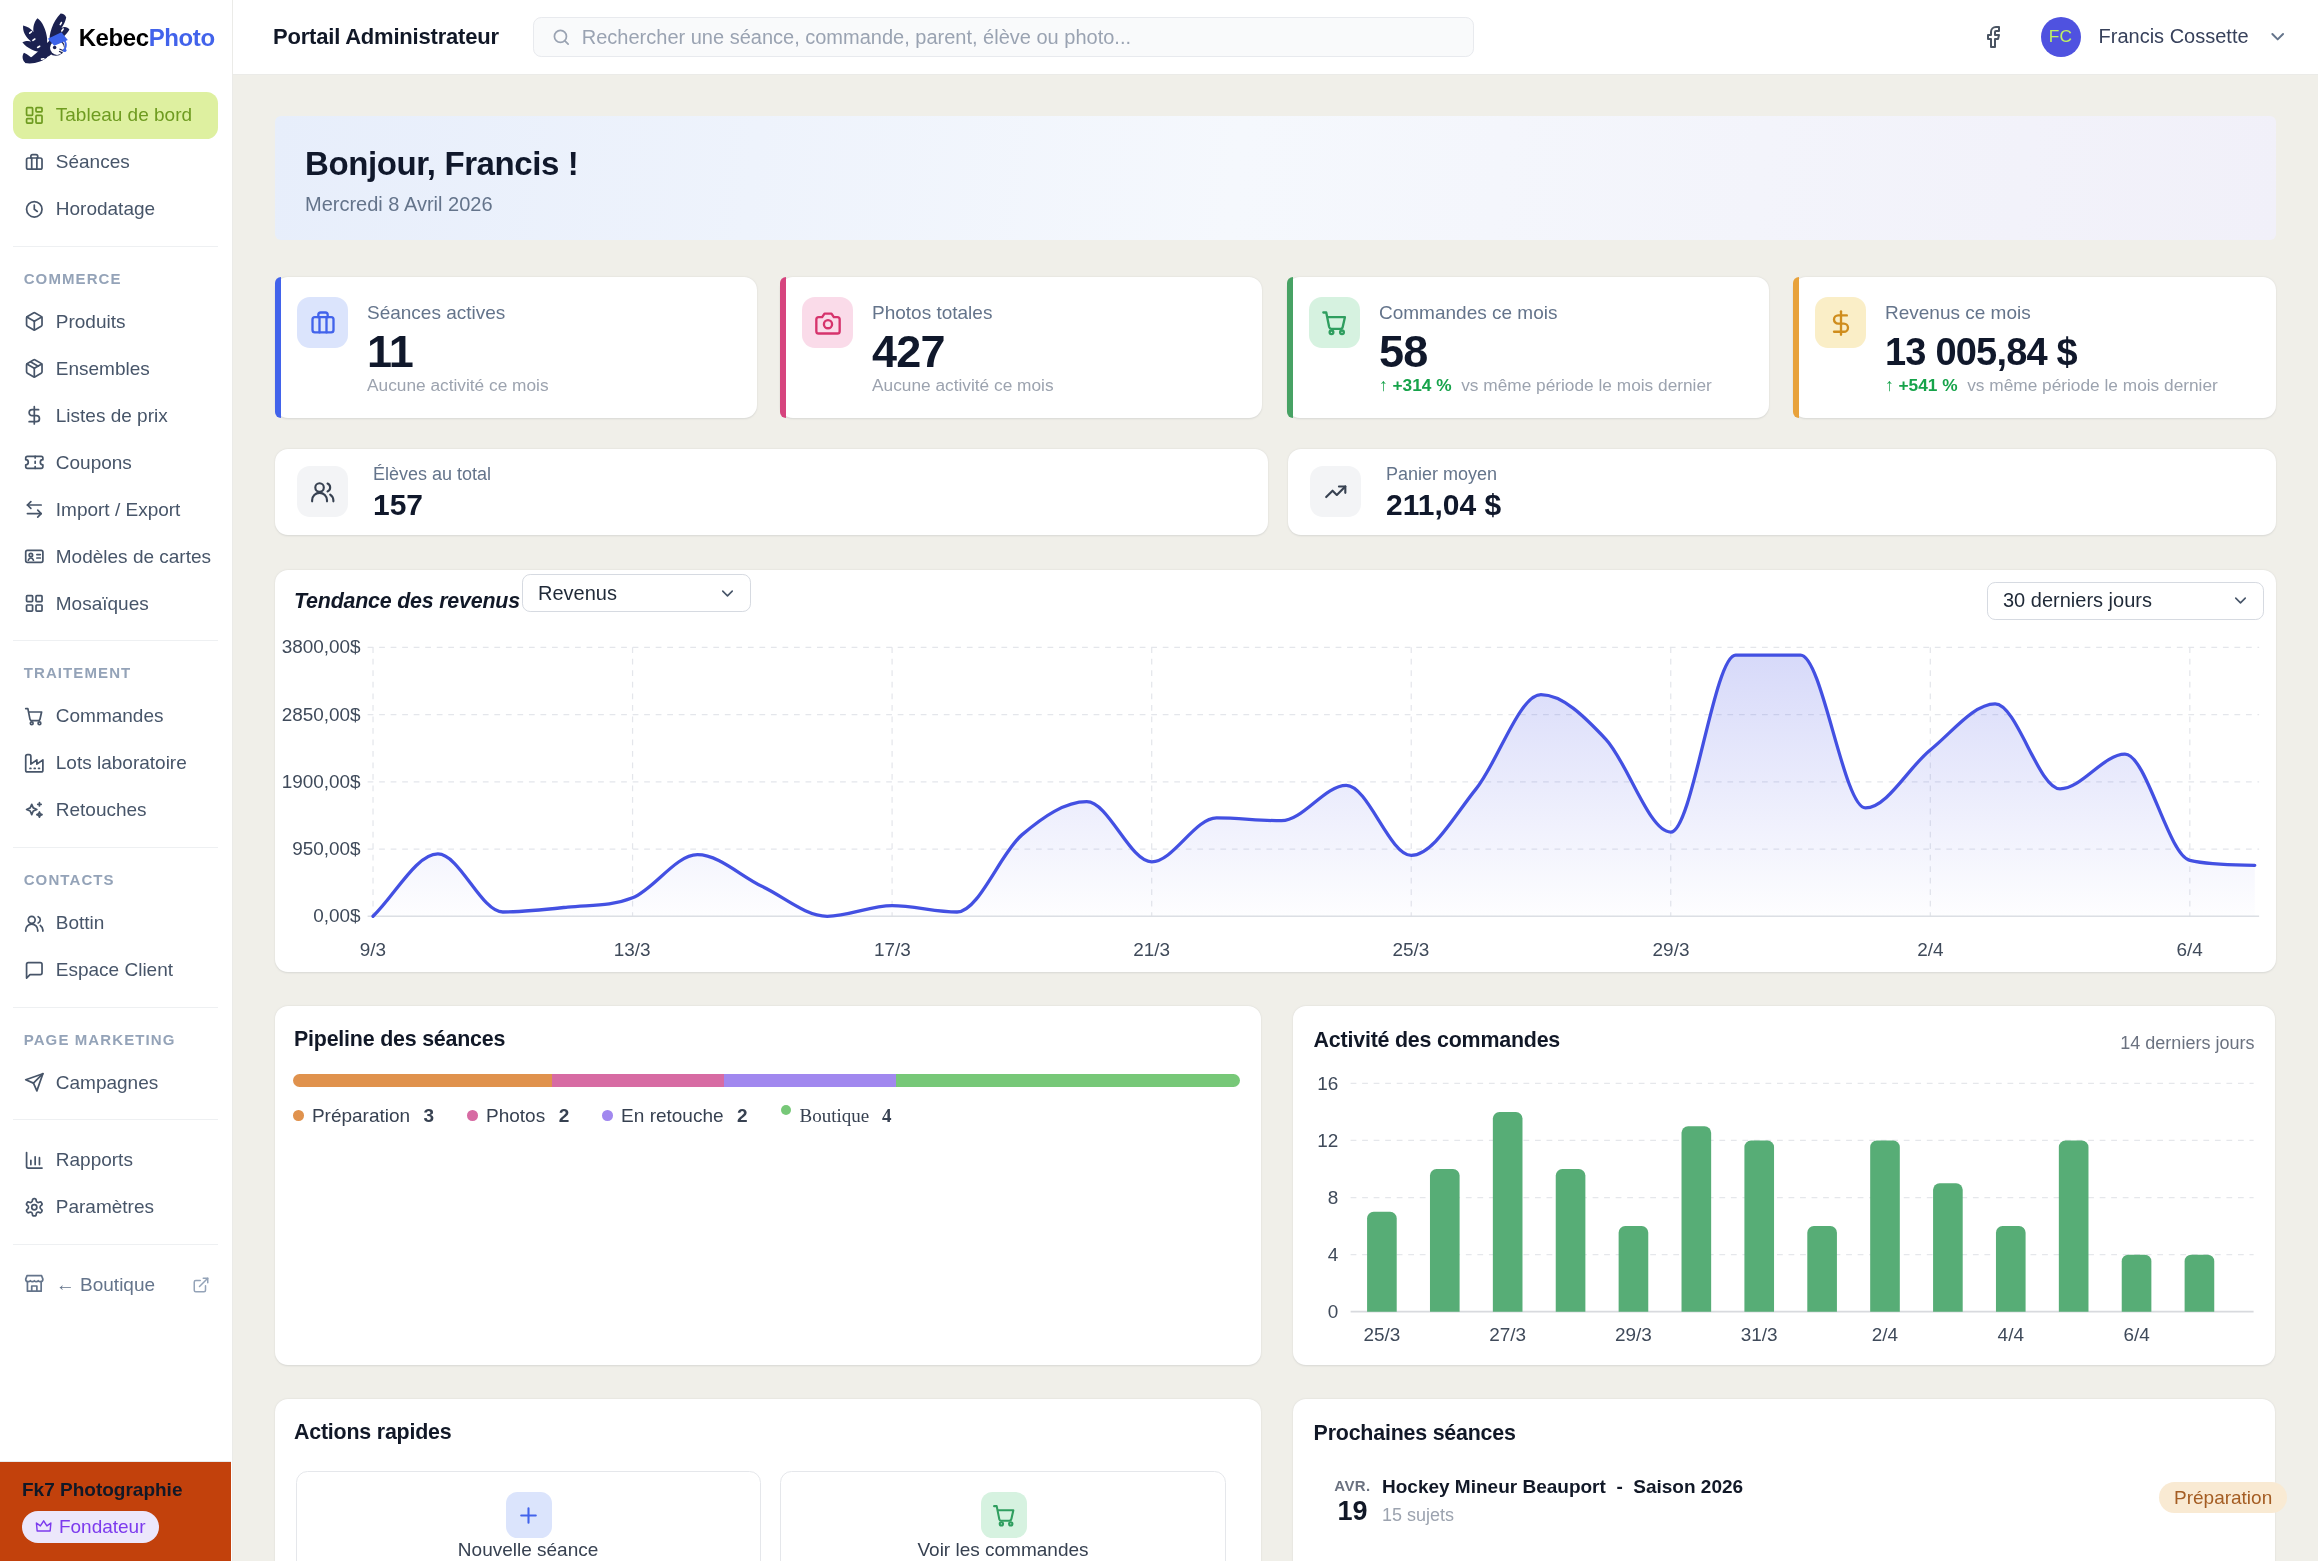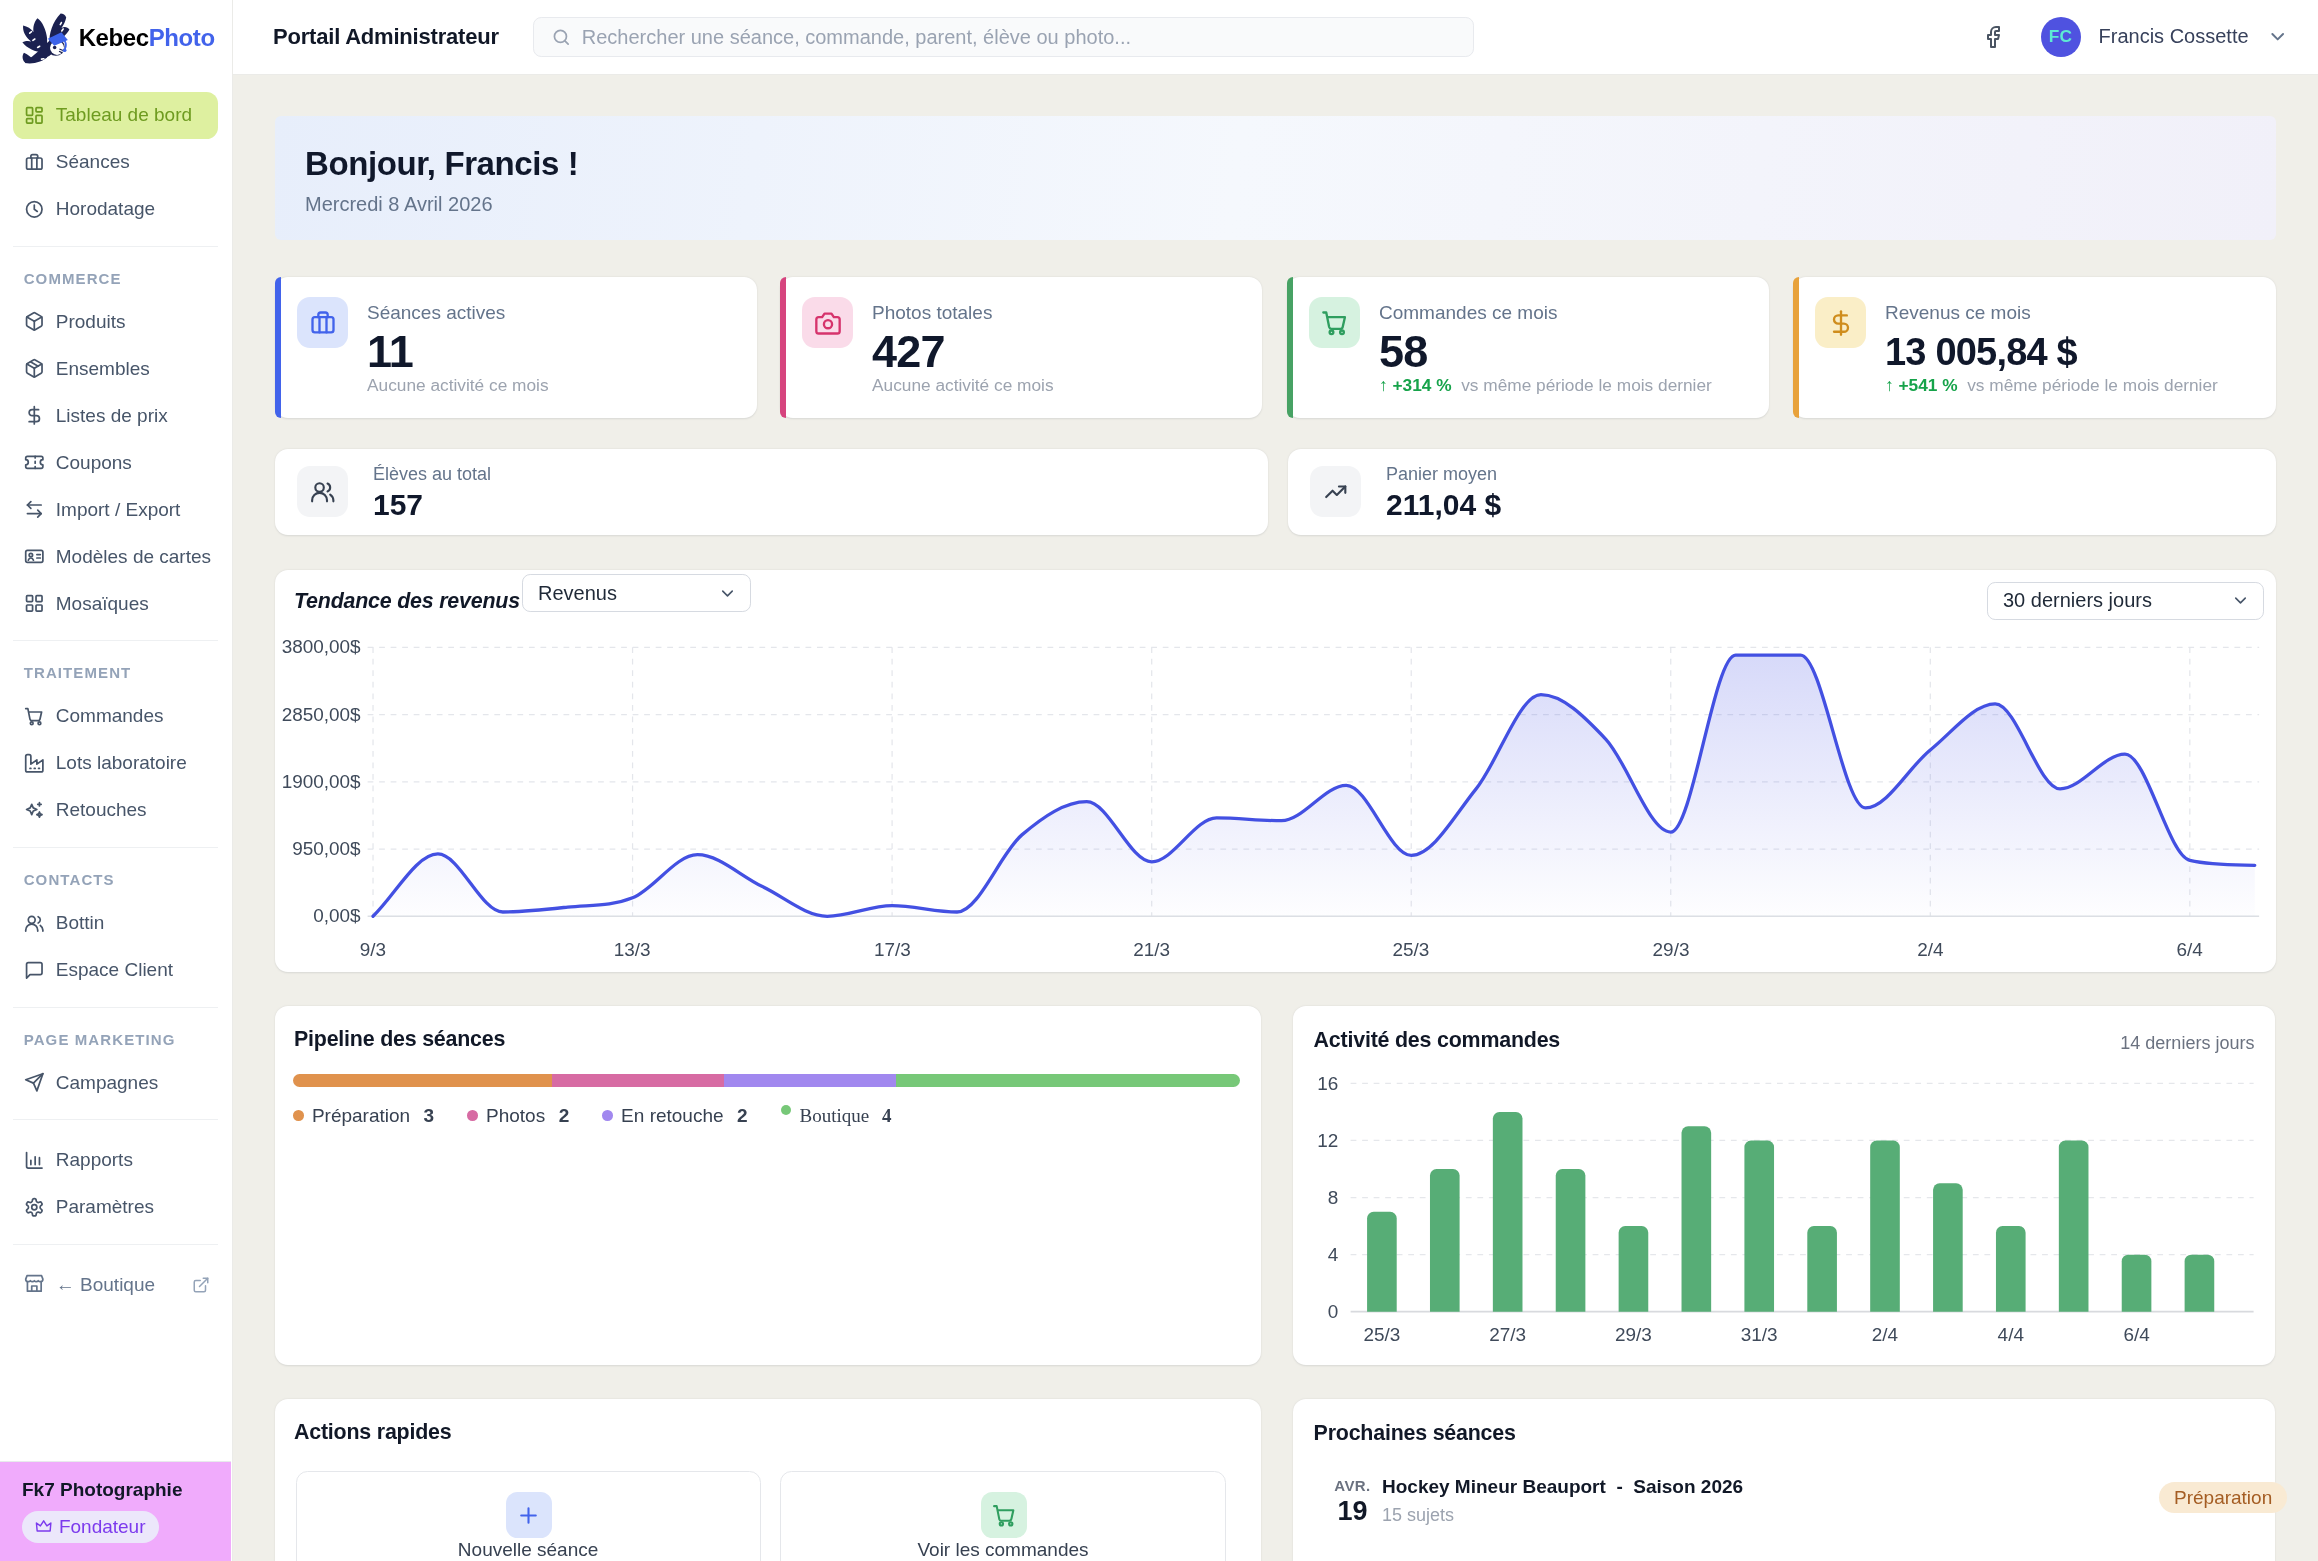--- a/index.html
+++ b/index.html
@@ -17,29 +17,29 @@
 nav{position:absolute;left:0;top:75px;width:231px;padding:0 13px;}
 .nit{height:47px;display:flex;align-items:center;gap:11.5px;padding-left:10.7px;border-radius:11.5px;color:#475569;font-size:19px;font-weight:500;white-space:nowrap;}
 .nit svg{flex:0 0 auto;}
 .nit.act{background:#def0a0;color:#6e9b20;}
 .ndiv{border-top:1.6px solid #eef0f2;margin-top:13px;}
 .nhead{margin:23px 0 0 10.7px;height:18px;font-size:15px;font-weight:bold;letter-spacing:1.1px;color:#94a3b8;}
 .mt13{margin-top:10.7px;}
 .mt20{margin-top:16.5px;}
 .boutique{color:#64748b;position:relative;}
 .boutique .ext{position:absolute;right:8.2px;}
-.sfoot{position:absolute;left:0;bottom:0;width:231px;height:100px;border-top:1.6px solid #e8eaec;padding:16.5px 13px 0 22px;background:#f0abfc;}
+.sfoot{position:absolute;left:0;bottom:0;width:231px;height:100px;border-top:1.6px solid #e8eaec;padding:16.5px 13px 0 22px;background:#c2410c;}
 .sfoot .nm{font-size:19px;font-weight:bold;color:#111827;}
 .badge-f{display:inline-flex;align-items:center;gap:6.6px;margin-top:10px;background:#ece7fb;color:#7c3aed;font-size:19px;font-weight:500;border-radius:822px;padding:5px 13px;}
 header{position:absolute;left:233px;top:0;width:2086px;height:75px;background:#fff;border-bottom:1.6px solid #ebebe8;}
 .htitle{position:absolute;left:40px;top:0;height:73px;display:flex;align-items:center;font-size:22px;font-weight:bold;color:#111827;letter-spacing:-0.2px;}
 .search{position:absolute;left:300px;top:17.3px;width:941px;height:40px;background:#f9fafb;border:1.6px solid #e8eaee;border-radius:8.2px;display:flex;align-items:center;padding-left:16.5px;gap:10.7px;}
 .search .ph{font-size:20px;color:#9aa3b2;}
 .hright{position:absolute;right:31px;top:0;height:73px;display:flex;align-items:center;gap:18px;}
-.avatar{margin-left:18px;margin-right:-3.3px;width:40px;height:40px;border-radius:50%;background:#4f52e0;color:#5eead4;font-size:17.3px;font-weight:bold;display:flex;align-items:center;justify-content:center;letter-spacing:0.4px;}
+.avatar{margin-left:18px;margin-right:-3.3px;width:40px;height:40px;border-radius:50%;background:#4f52e0;color:#bef264;font-size:17.3px;font-weight:normal;display:flex;align-items:center;justify-content:center;letter-spacing:0.4px;}
 .uname{font-size:20px;font-weight:500;color:#37415b;margin-left:3.3px;}
 main{position:absolute;left:233px;top:75px;width:2086px;height:1486px;background:#f0efe9;}
 .card{position:absolute;background:#fff;border-radius:13px;box-shadow:0 0.8px 2.5px rgba(16,24,40,.07),0 0.8px 1.6px rgba(16,24,40,.04);}
 .banner{position:absolute;left:42px;top:41px;width:2001px;height:124px;border-radius:6px;background:linear-gradient(97deg,#e7eefb 0%,#f5f8fd 48%,#f1f0f9 100%);}
 .banner h1{position:absolute;left:30px;top:29px;font-size:33px;font-weight:bold;color:#10182b;letter-spacing:-0.4px;}
 .banner .date{position:absolute;left:30px;top:77px;font-size:20px;color:#64748b;}
 .stat{height:141px;border-radius:13px;}
 .stat .bar{position:absolute;left:0;top:0;bottom:0;width:5.8px;border-radius:13px 0 0 13px;}
 .chip{position:absolute;left:22px;top:20px;width:51px;height:51px;border-radius:13px;display:flex;align-items:center;justify-content:center;}
 .stat .t{position:absolute;left:92px;top:25px;font-size:19px;font-weight:500;color:#64748b;}

